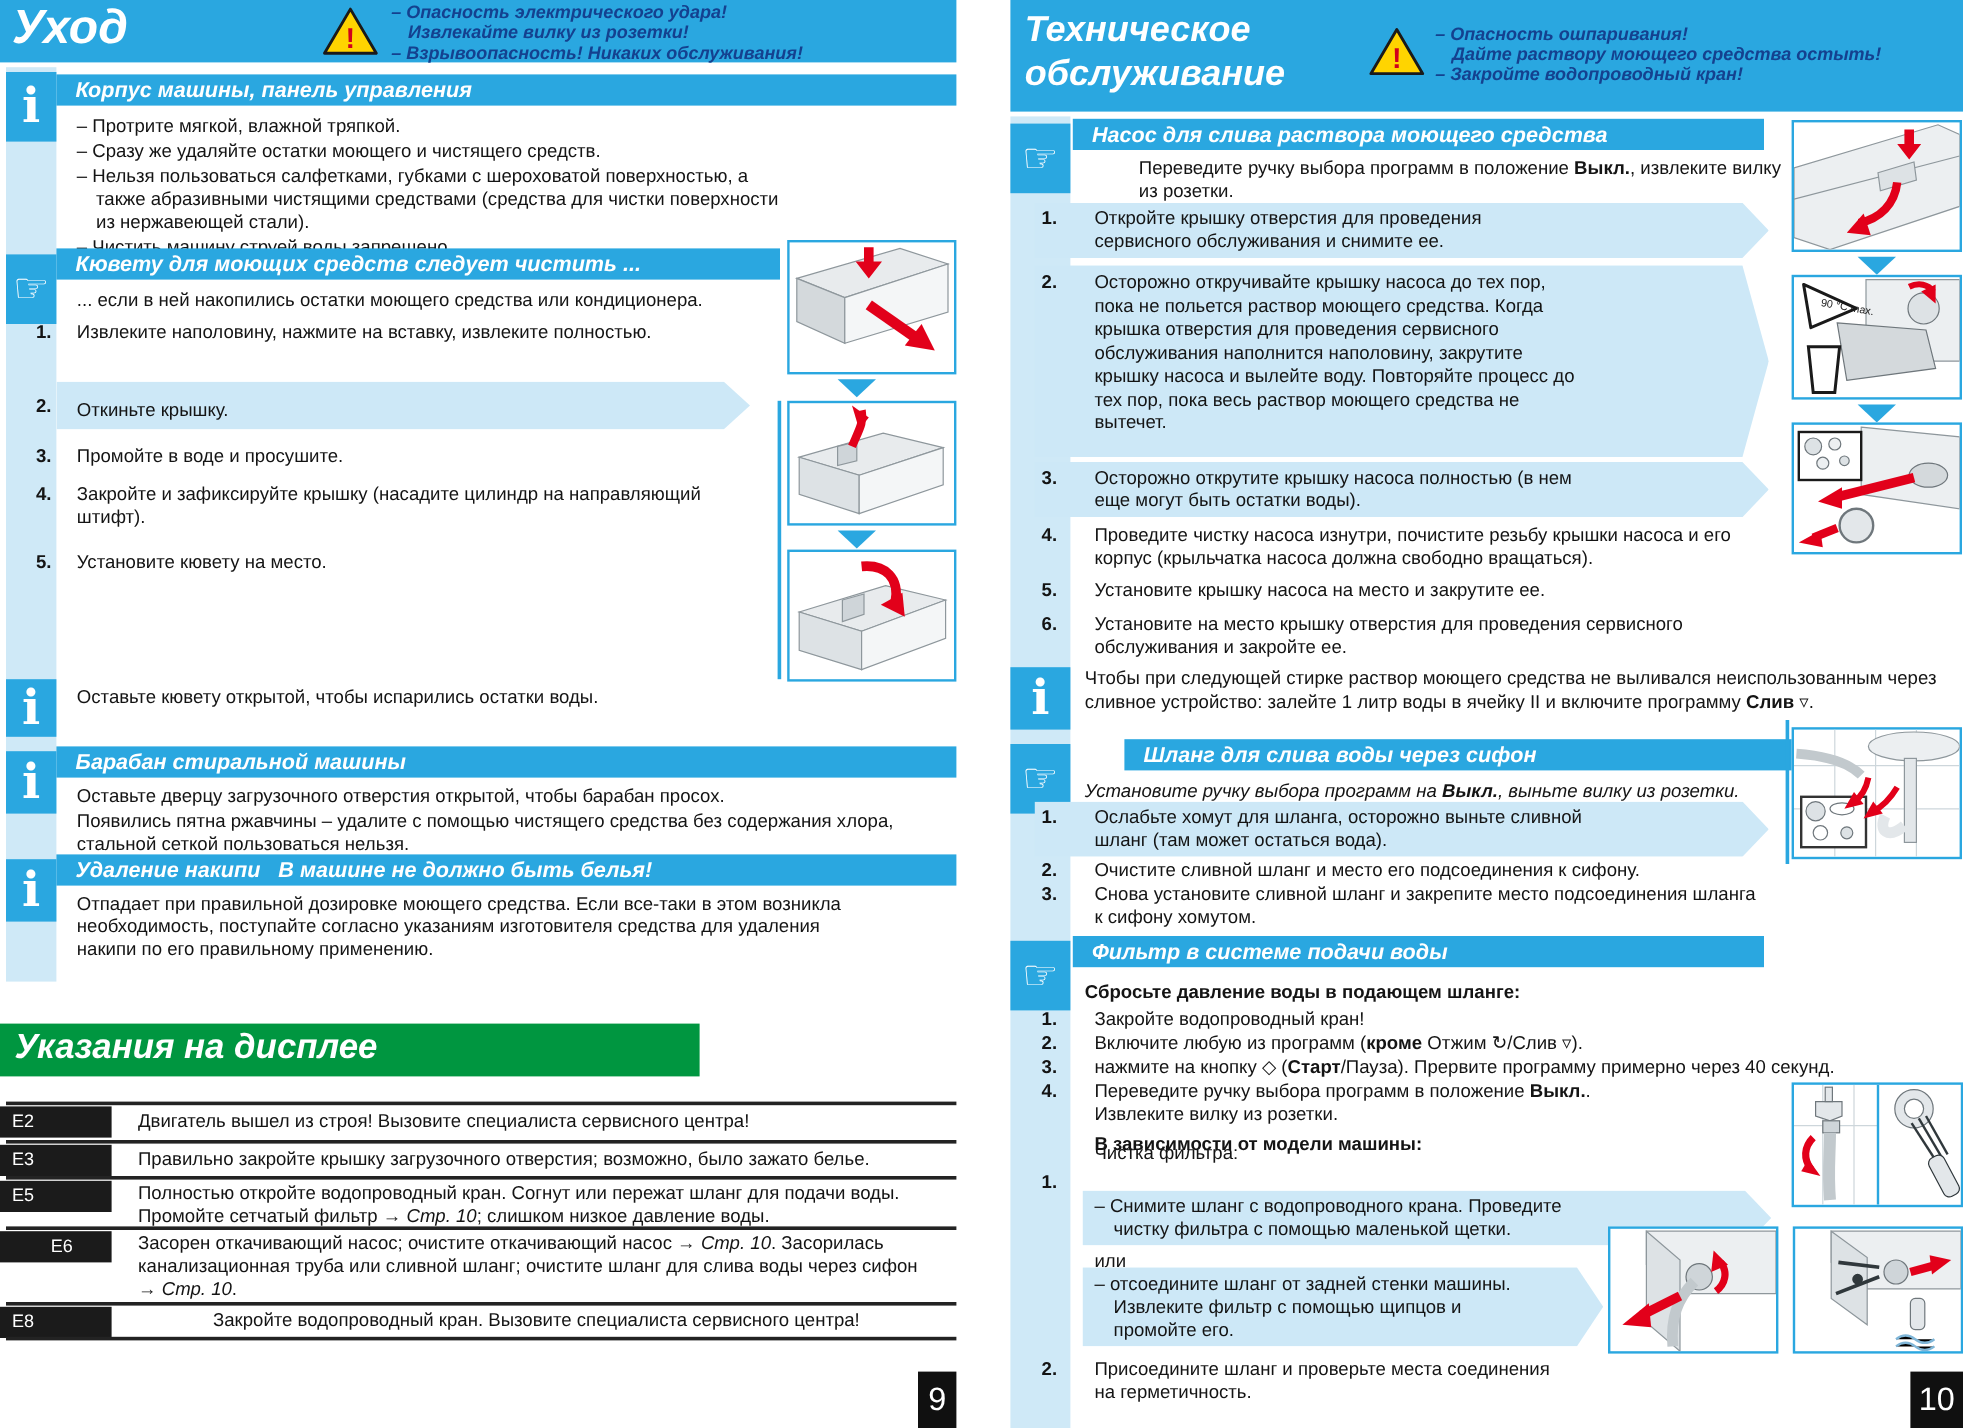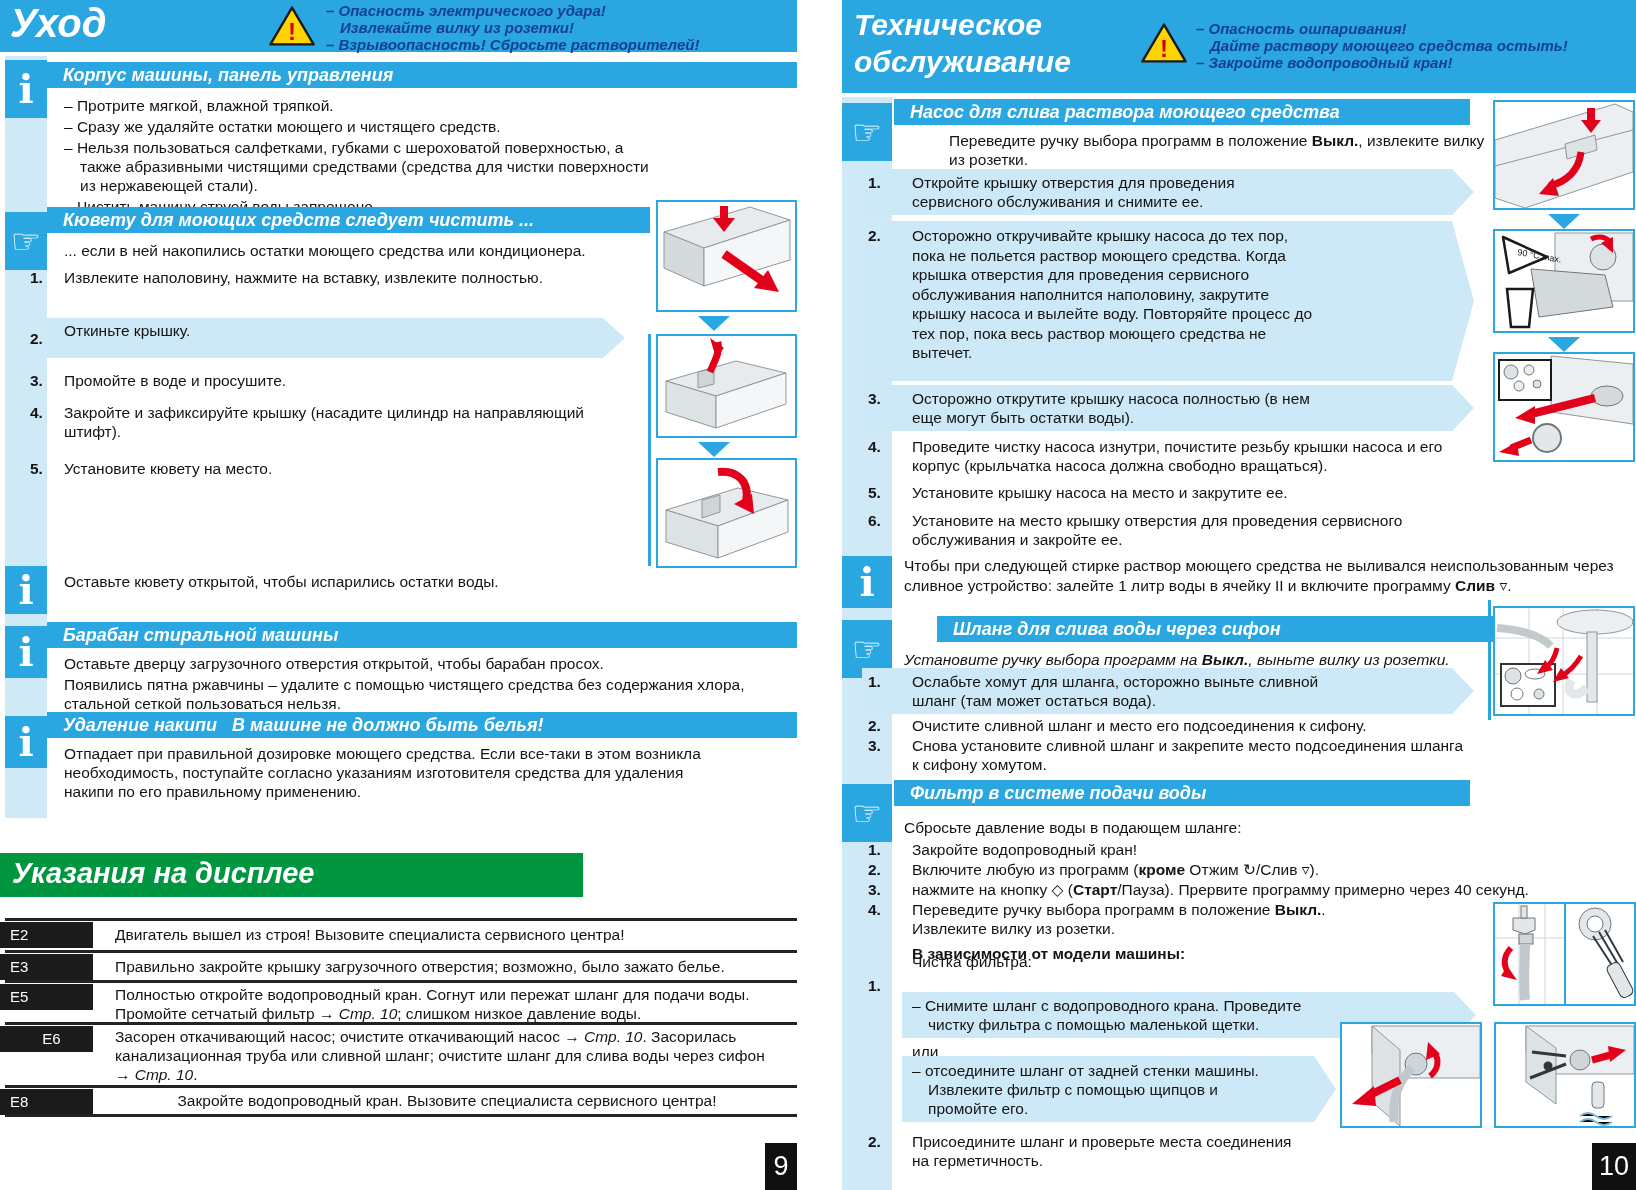--- a/index.html
+++ b/index.html
@@ -40,21 +40,21 @@
 <div>
 
   <div class="band" style="left:0;top:0;width:797px;height:52px;"></div>
   <div class="pgtitle" style="left:10px;top:1px;font-size:40px;">Уход</div>
   <svg class="abs" style="left:268px;top:5px;" width="48" height="42" viewBox="0 0 60 52">
     <path d="M30 3 L57 49 L3 49 Z" fill="#ffd400" stroke="#1a1a1a" stroke-width="3" stroke-linejoin="round"></path>
     <text x="30" y="43" text-anchor="middle" font-size="30" font-weight="bold" fill="#d1001c">!</text>
   </svg>
   <div class="warn-line" style="left:326px;top:2px;">– Опасность электрического удара!</div>
   <div class="warn-line" style="left:340px;top:19px;">Извлекайте вилку из розетки!</div>
-  <div class="warn-line" style="left:326px;top:36px;">– Взрывоопасность! Сбросьте растворителей!</div>
+  <div class="warn-line" style="left:326px;top:36px;">– Взрывоопасность! Никаких обслуживания!</div>
 
   <div class="strip" style="left:5px;top:56px;width:42px;height:762px;"></div>
 
   <div class="icon-sq" style="left:5px;top:60px;width:42px;height:58px;">
       <span class="iglyph">i</span>
     </div>
   <div class="secbar" style="left:47px;top:62px;width:750px;height:26px;">Корпус машины, панель управления</div>
   <div class="btxt" style="left:64px;top:96px;width:600px;">
     <div class="bullet">– Протрите мягкой, влажной тряпкой.</div>
     <div class="bullet">– Сразу же удаляйте остатки моющего и чистящего средств.</div>
@@ -65,21 +65,21 @@
   <div class="icon-sq" style="left:5px;top:212px;width:42px;height:58px;">
       <span class="hglyph">☞</span>
     </div>
   <div class="secbar" style="left:47px;top:207px;width:603px;height:26px;">Кювету для моющих средств следует чистить ...</div>
   <div class="btxt" style="left:64px;top:241px;width:580px;">... если в ней накопились остатки моющего средства или кондиционера.</div>
 
   <div class="chev" style="left:47px;top:318px;width:578px;height:40px;"></div>
   <div class="num" style="left:30px;top:268px;">1.</div>
   <div class="btxt" style="left:64px;top:268px;width:560px;">Извлеките наполовину, нажмите на вставку, извлеките полностью.</div>
   <div class="num" style="left:30px;top:329px;">2.</div>
-  <div class="btxt" style="left:64px;top:321px;width:560px;">Откиньте крышку.</div>
+  <div class="btxt" style="left:64px;top:333px;width:560px;">Откиньте крышку.</div>
   <div class="num" style="left:30px;top:371px;">3.</div>
   <div class="btxt" style="left:64px;top:371px;width:560px;">Промойте в воде и просушите.</div>
   <div class="num" style="left:30px;top:403px;">4.</div>
   <div class="btxt" style="left:64px;top:403px;width:530px;">Закройте и зафиксируйте крышку (насадите цилиндр на направляющий штифт).</div>
   <div class="num" style="left:30px;top:459px;">5.</div>
   <div class="btxt" style="left:64px;top:459px;width:560px;">Установите кювету на место.</div>
 
   <div class="vline" style="left:648px;top:334px;height:232px;"></div>
   <div class="ill" style="left:656px;top:200px;width:141px;height:112px;">
     <svg width="137" height="108" viewBox="0 0 137 108">
@@ -220,21 +220,21 @@
   <div class="btxt" style="left:912px;top:672px;width:450px;">Ослабьте хомут для шланга, осторожно выньте сливной шланг (там может остаться вода).</div>
   <div class="num" style="left:868px;top:716px;">2.</div>
   <div class="btxt" style="left:912px;top:716px;width:540px;">Очистите сливной шланг и место его подсоединения к сифону.</div>
   <div class="num" style="left:868px;top:736px;">3.</div>
   <div class="btxt" style="left:912px;top:736px;width:560px;">Снова установите сливной шланг и закрепите место подсоединения шланга к сифону хомутом.</div>
 
   <div class="icon-sq" style="left:842px;top:784px;width:50px;height:58px;">
       <span class="hglyph">☞</span>
     </div>
   <div class="secbar" style="left:894px;top:780px;width:576px;height:26px;">Фильтр в системе подачи воды</div>
-  <div class="btxt" style="left:904px;top:818px;width:600px;">Сбросьте давление воды в подающем шланге:</div>
+  <div class="btxt" style="left:904px;top:818px;width:600px;font-weight:bold;">Сбросьте давление воды в подающем шланге:</div>
 
   <div class="num" style="left:868px;top:840px;">1.</div>
   <div class="btxt" style="left:912px;top:840px;width:700px;">Закройте водопроводный кран!</div>
   <div class="num" style="left:868px;top:860px;">2.</div>
   <div class="btxt" style="left:912px;top:860px;width:700px;">Включите любую из программ (<b>кроме</b> Отжим ↻/Слив ▿).</div>
   <div class="num" style="left:868px;top:880px;">3.</div>
   <div class="btxt" style="left:912px;top:880px;width:724px;">нажмите на кнопку ◇ (<b>Старт</b>/Пауза). Прервите программу примерно через 40 секунд.</div>
   <div class="num" style="left:868px;top:900px;">4.</div>
   <div class="btxt" style="left:912px;top:900px;width:430px;">Переведите ручку выбора программ в положение <b>Выкл.</b>. Извлеките вилку из розетки.</div>
 

